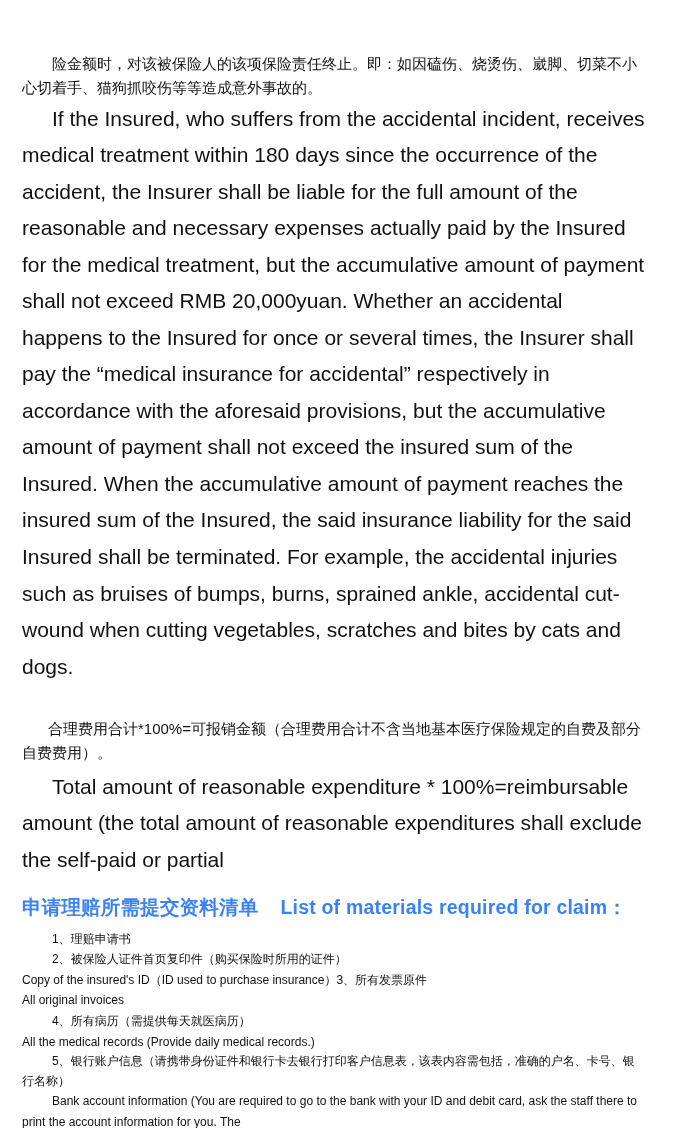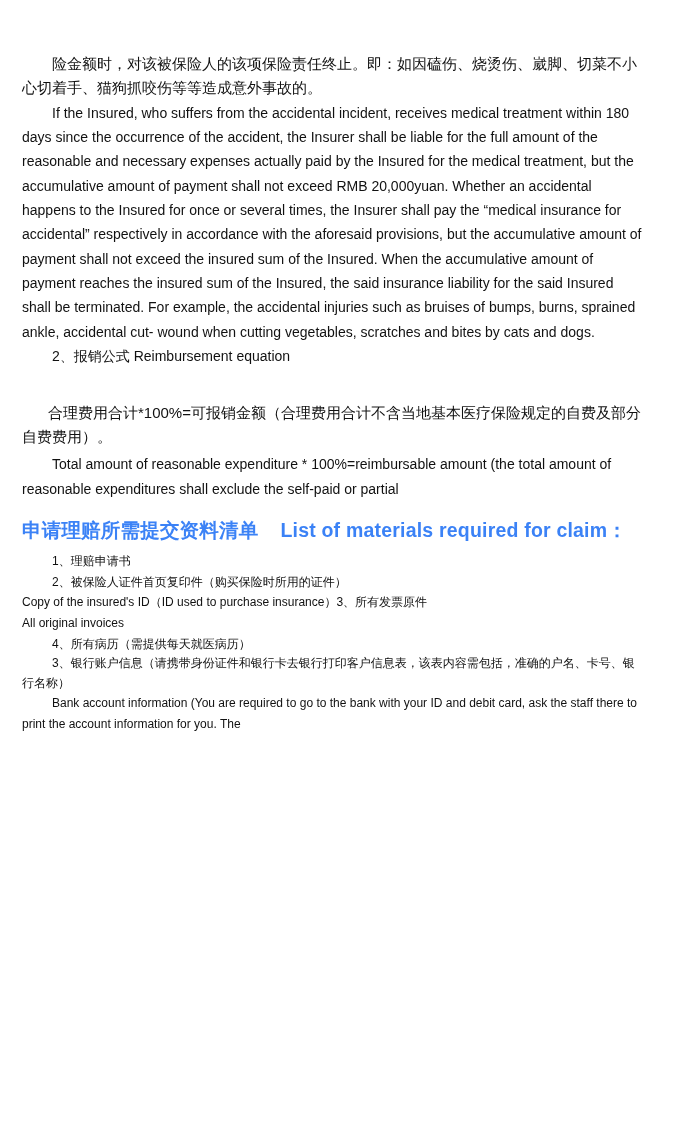--- a/index.html
+++ b/index.html
@@ -16,21 +16,21 @@
   }
   .page {
     width: 668px;
     height: 1128px;
     box-sizing: border-box;
     padding: 52px 22px 0 22px;
     position: relative;
   }
   p {
     margin: 0;
-    font-size: 14px;
+    font-size: 21px;
     line-height: 1.74;
     color: #111111;
     text-align: left;
   }
   .indent {
     text-indent: 30px;
   }
   .indent2 {
     text-indent: 26px;
     margin-top: 32px;
@@ -75,23 +75,20 @@
 <div class="page">
 
   <div class="para-block">
     <p class="cjk indent">险金额时，对该被保险人的该项保险责任终止。即：如因磕伤、烧烫伤、崴脚、切菜不小心切着手、猫狗抓咬伤等等造成意外事故的。</p>
   </div>
 
   <div class="para-block">
     <p class="indent">If the Insured, who suffers from the accidental incident, receives medical treatment within 180 days since the occurrence of the accident, the Insurer shall be liable for the full amount of the reasonable and necessary expenses actually paid by the Insured for the medical treatment, but the accumulative amount of payment shall not exceed RMB 20,000yuan. Whether an accidental happens to the Insured for once or several times, the Insurer shall pay the “medical insurance for accidental” respectively in accordance with the aforesaid provisions, but the accumulative amount of payment shall not exceed the insured sum of the Insured. When the accumulative amount of payment reaches the insured sum of the Insured, the said insurance liability for the said Insured shall be terminated. For example, the accidental injuries such as bruises of bumps, burns, sprained ankle, accidental cut- wound when cutting vegetables, scratches and bites by cats and dogs.</p>
   </div>
 
-  <div class="para-block">
-    <p class="indent">2、报销公式 Reimbursement equation</p>
-  </div>
 
   <div class="para-block">
     <p class="cjk indent2">合理费用合计*100%=可报销金额（合理费用合计不含当地基本医疗保险规定的自费及部分自费费用）。</p>
   </div>
 
   <div class="gap-xs"></div>
 
   <div class="para-block">
     <p class="indent">Total amount of reasonable expenditure * 100%=reimbursable amount (the total amount of reasonable expenditures shall exclude the self-paid or partial</p>
   </div>
@@ -100,17 +97,18 @@
   <div class="heading">
     <span class="cn">申请理赔所需提交资料清单</span><span class="en">List of materials required for claim：</span>
   </div>
 
   <div>
     <p class="list-line li-indent cjk">1、理赔申请书</p>
     <p class="list-line li-indent cjk">2、被保险人证件首页复印件（购买保险时所用的证件）</p>
     <p class="list-line">Copy of the insured's ID（ID used to purchase insurance）3、所有发票原件</p>
     <p class="list-line">All original invoices</p>
     <p class="list-line li-indent cjk">4、所有病历（需提供每天就医病历）</p>
-    <p class="list-line li-indent cjk tight">3、银行账户信息（请携带身份证件和银行卡去银行打印客户信息表，该表内容需包括，准确的户名、卡号、银行名称）</p>
+    <p class="list-line">All the medical records (Provide daily medical records.)</p>
+    <p class="list-line li-indent cjk tight">5、银行账户信息（请携带身份证件和银行卡去银行打印客户信息表，该表内容需包括，准确的户名、卡号、银行名称）</p>
     <p class="list-line li-indent">Bank account information (You are required to go to the bank with your ID and debit card, ask the staff there to print the account information for you. The</p>
   </div>
 
 </div>
 
 </body></html>

